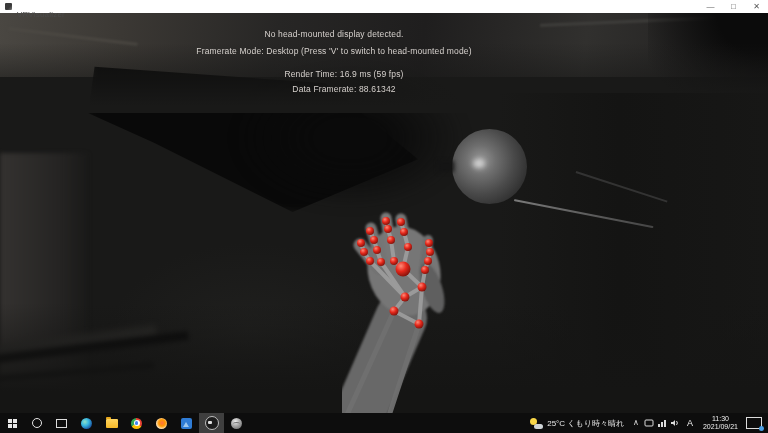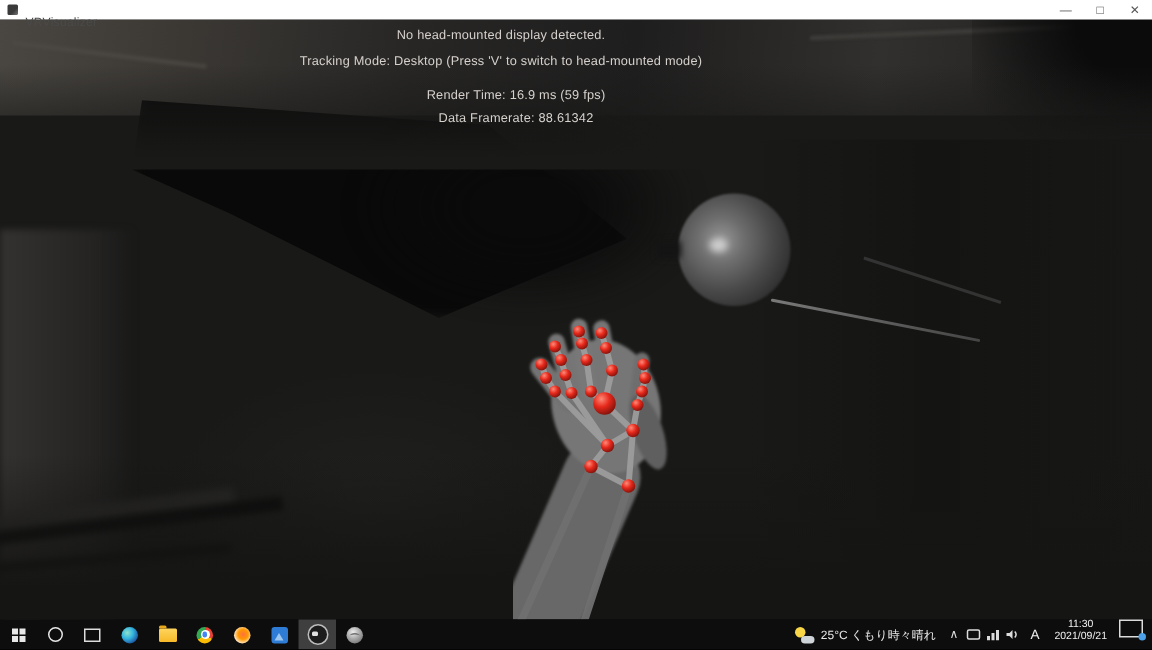--- a/index.html
+++ b/index.html
@@ -57,21 +57,21 @@
     background:linear-gradient(90deg,#9a9a9a,#555);transform:rotate(11deg);transform-origin:left center;opacity:.75;}
   .cable2{top:158px;left:576px;width:96px;height:1.5px;background:#474747;
     transform:rotate(18deg);transform-origin:left center;opacity:.6;}
 
   
   .hand-svg{position:absolute;top:0;left:0;width:768px;height:400px;}
   .bone{stroke:#9c9c9c;stroke-width:4;stroke-linecap:round;opacity:.95;}
   .bone.long{stroke:#707070;stroke-width:5;}
 
   
-  .hud{position:absolute;top:5px;left:0;width:668px;text-align:center;color:#d6d1cd;
+  .hud{position:absolute;top:16px;left:0;width:668px;text-align:center;color:#d6d1cd;
     font-size:8.5px;letter-spacing:.15px;z-index:5;}
   .hud div{margin-bottom:7px;}
   .hud .stats{margin-top:13px;transform:translateX(10px);}
   .hud .stats div{margin-bottom:5px;}
 
   
   .taskbar{position:absolute;bottom:0;left:0;width:768px;height:20px;background:#0d0d0d;
     display:flex;align-items:center;z-index:40;}
   .start{width:24px;height:20px;display:flex;align-items:center;justify-content:center;}
   .winlogo{width:9px;height:9px;display:grid;grid-template-columns:4px 4px;grid-template-rows:4px 4px;gap:1px;}
@@ -96,21 +96,21 @@
   .ic-firefox{background:radial-gradient(circle at 55% 45%,#ff7043 0%,#ff9800 38%,#ffe0b2 68%,#ececec 100%);}
   .ic-photos{border-radius:2px;background:#2f7cd6;}
   .ic-photos::after{content:"";position:absolute;left:2px;bottom:2px;width:0;height:0;
     border-left:3.5px solid transparent;border-right:3.5px solid transparent;border-bottom:5px solid #9cc7f0;}
   .ic-vr{width:12px;height:12px;background:#1c1c1c;border:1.5px solid #bdbdbd;}
   .ic-vr::after{content:"";position:absolute;left:2.5px;top:3.5px;width:4px;height:3px;background:#e0e0e0;border-radius:1px;}
   .ic-globe{background:radial-gradient(circle at 40% 32%,#ededed 0%,#a8a8a8 45%,#5c5c5c 100%);}
   .ic-globe::after{content:"";position:absolute;left:1.5px;top:4px;width:7px;height:3px;
     border-top:1px solid #6f6f6f;border-radius:50%;}
 
-  .tb-right{margin-left:auto;display:flex;height:20px;color:#e8e8e8;}
+  .tb-right{margin-left:auto;display:flex;align-items:center;height:20px;color:#e8e8e8;}
   .weather{display:flex;align-items:center;height:20px;padding:0 5px;}
   .wicon{position:relative;width:13px;height:11px;margin-right:4px;}
   .wicon .sun{position:absolute;left:0;top:0;width:7px;height:7px;border-radius:50%;background:#f8d648;}
   .wicon .cloud{position:absolute;right:0;bottom:0;width:9px;height:5px;border-radius:3px;background:#cfd4d8;}
   .wtext{font-size:8px;white-space:nowrap;}
   .chev{font-size:8px;color:#ddd;padding:0 4px;line-height:20px;}
   .trayico{width:13px;height:20px;display:flex;align-items:center;justify-content:center;}
   .trayico svg{display:block;}
   .ime{font-size:9px;color:#f0f0f0;padding:0 5px;line-height:20px;}
   .clock{text-align:center;font-size:7px;line-height:8px;padding:0 5px;color:#f0f0f0;}
@@ -221,21 +221,21 @@
           <circle cx="403" cy="256" r="7.5" fill="url(#jgrad)"></circle>
           <circle cx="422" cy="274" r="4.5" fill="url(#jgrad)"></circle>
           <circle cx="405" cy="284" r="4.5" fill="url(#jgrad)"></circle>
           <circle cx="394" cy="298" r="4.5" fill="url(#jgrad)"></circle>
           <circle cx="419" cy="311" r="4.5" fill="url(#jgrad)"></circle>
         </g>
     </svg>
 
     <div class="hud">
       <div>No head-mounted display detected.</div>
-      <div>Tracking Mode: Desktop (Press 'V' to switch to head-mounted mode)</div>
+      <div>Framerate Mode: Desktop (Press 'V' to switch to head-mounted mode)</div>
       <div class="stats">
         <div>Render Time: 16.9 ms (59 fps)</div>
         <div>Data Framerate: 88.61342</div>
       </div>
     </div>
   </div>
 
   <div class="taskbar">
     <div class="start">
       <span class="winlogo">

